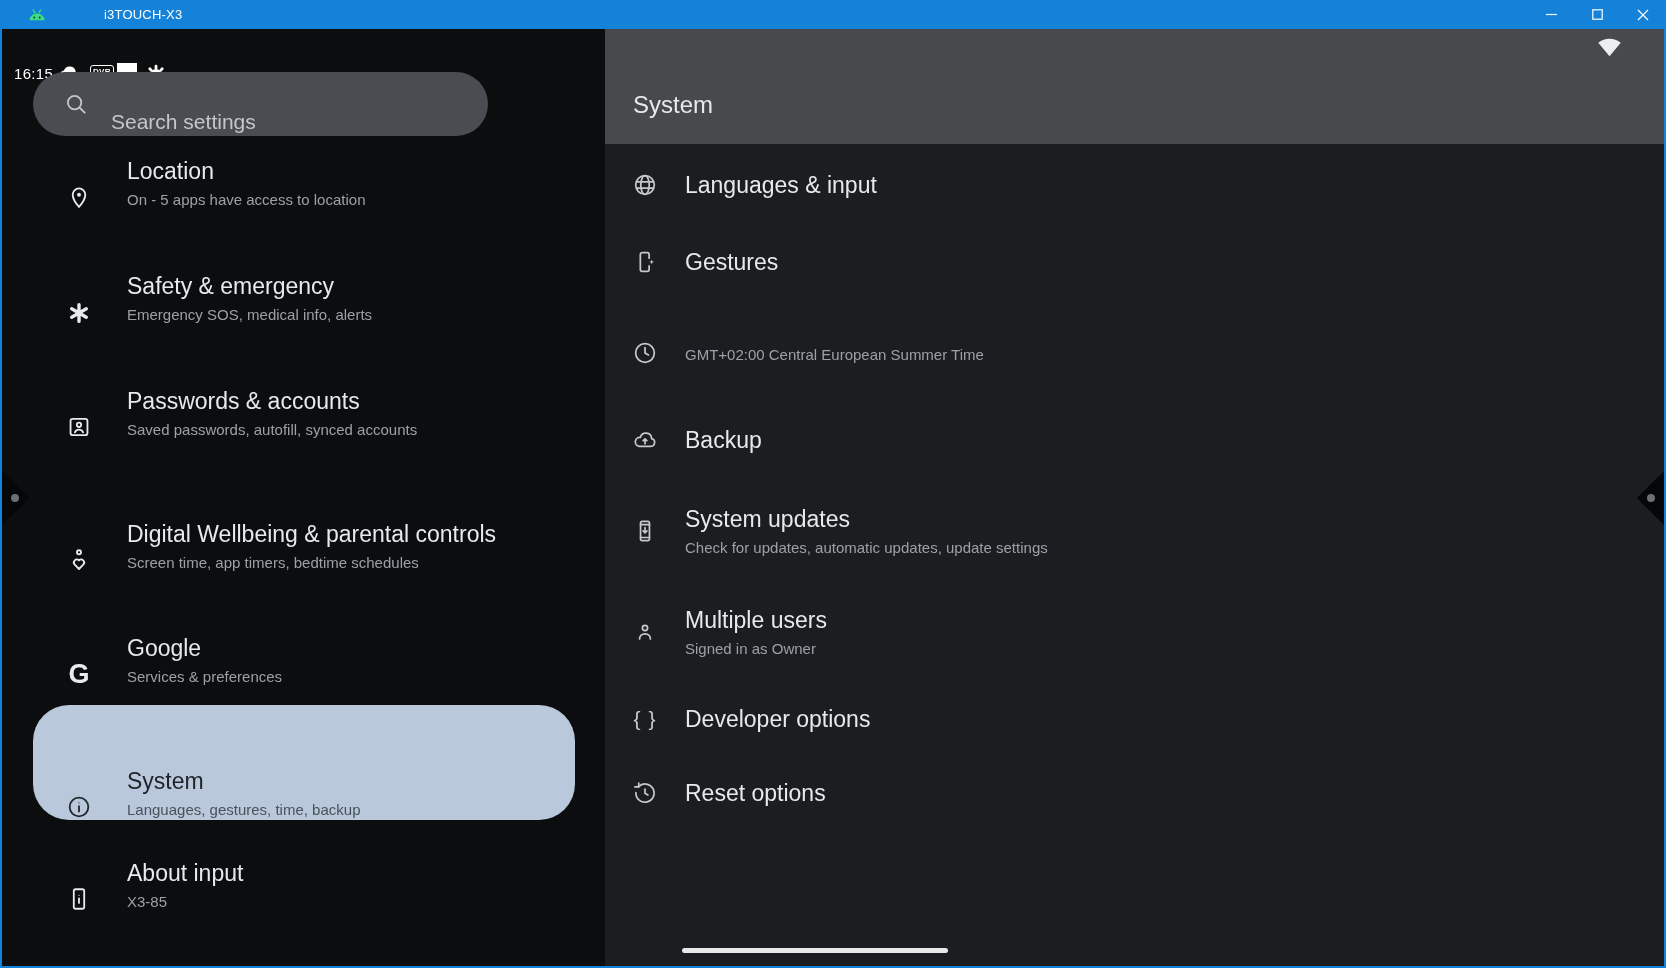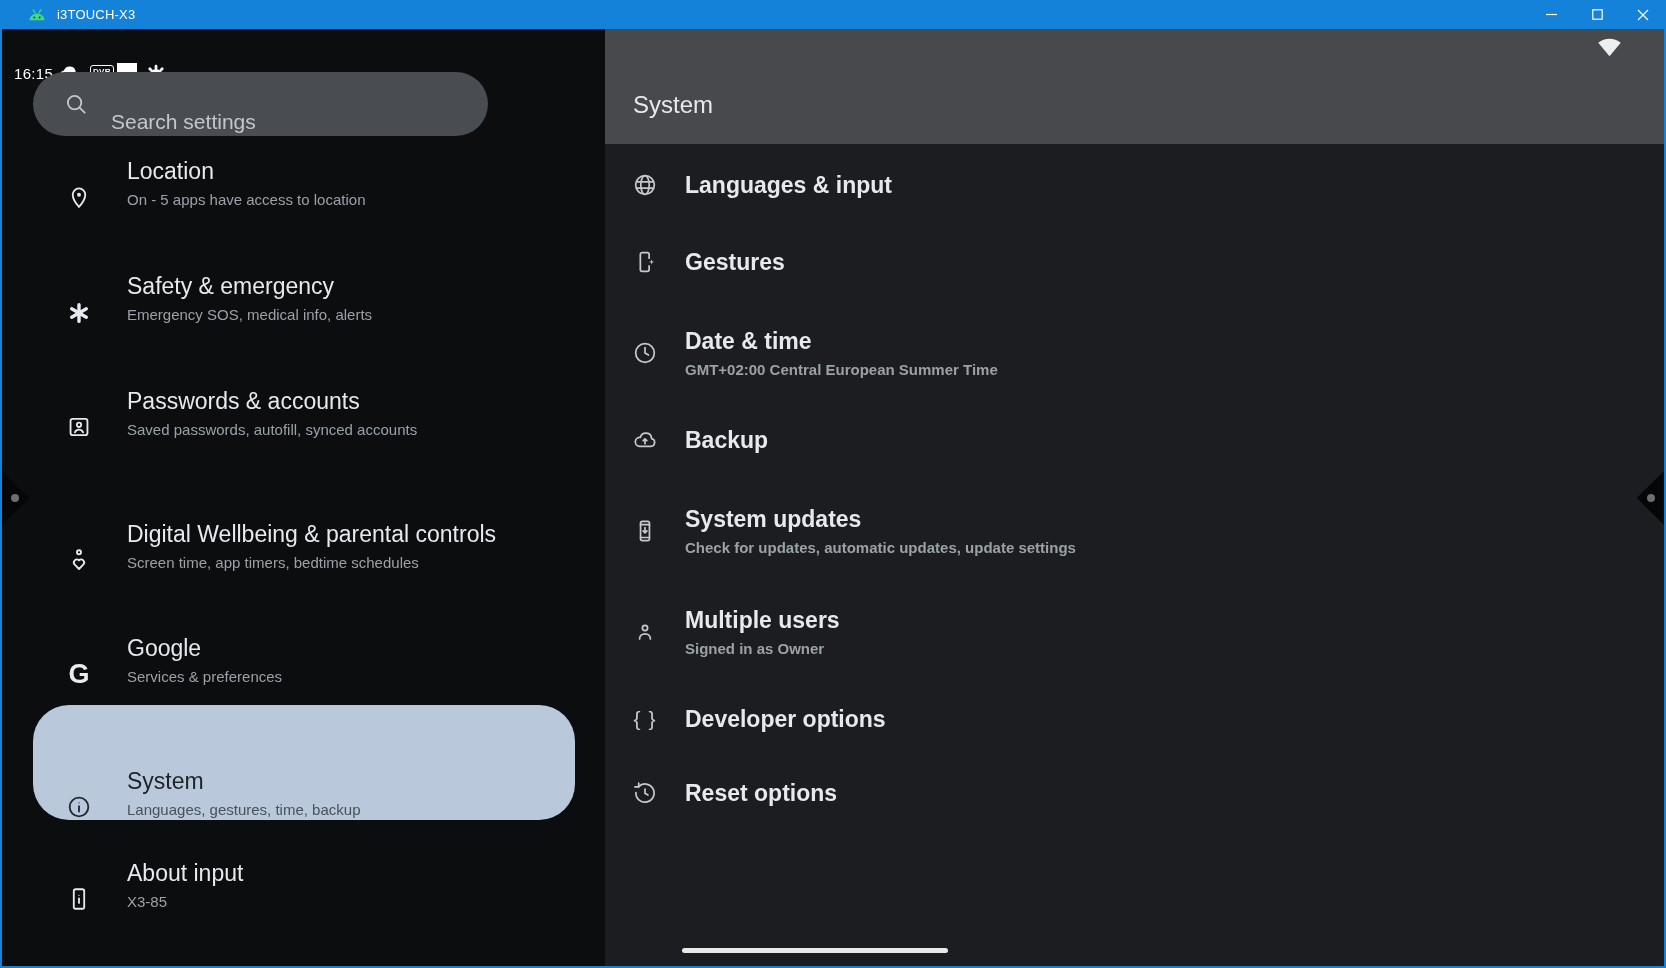--- a/index.html
+++ b/index.html
@@ -2,21 +2,21 @@
 <html><head>
 <meta charset="utf-8">
 <style>
   html,body{margin:0;padding:0;}
   body{
     width:1666px;height:968px;position:relative;overflow:hidden;
     background:#1b1d20;font-family:"Liberation Sans",sans-serif;
     -webkit-font-smoothing:antialiased;
   }
   
-  .titlebar{position:absolute;left:0;top:0;width:1666px;height:29px;background:#1482d9;display:flex;align-items:center;}
+  .titlebar{position:absolute;left:0;top:0;width:1666px;height:29px;background:#1482d9;display:flex;align-items:center;gap:47px;}
   .titlebar .app-icon{margin-left:27px;display:flex;}
   .titlebar .app-title{color:#ffffff;font-size:13px;margin-left:10px;letter-spacing:.2px;}
   .win-controls{position:absolute;right:0;top:0;height:29px;display:flex;}
   .winbtn{width:46px;height:29px;display:flex;align-items:center;justify-content:center;color:#fff;}
   
   .left-pane{position:absolute;left:0;top:29px;width:605px;height:937px;background:#0c0d0f;}
   .right-pane{position:absolute;left:605px;top:29px;width:1061px;height:937px;background:#1b1d20;}
   .right-header{position:absolute;left:0;top:0;width:100%;height:115px;background:#47494c;}
   .right-header .hdr-title{position:absolute;left:28px;top:62px;font-size:24px;color:#e7e9ec;}
   .wifi{position:absolute;right:43px;top:4px;color:#eceeef;}
@@ -40,21 +40,21 @@
   .row-sub{font-size:15px;line-height:21px;color:#9ba1a7;margin-top:3px;}
   .left-row.selected::before{content:"";position:absolute;left:33px;right:30px;top:0;bottom:0;
     background:#b9c8da;border-radius:36px;}
   .left-row.selected .icon{color:#22282d;z-index:2;}
   .left-row.selected .row-title{color:#1e2328;}
   .left-row.selected .row-sub{color:#49525a;}
   .g-glyph{font-size:27px;font-weight:bold;color:#e9ebee;line-height:26px;}
   
   .right-row{position:absolute;left:0;width:100%;display:flex;align-items:center;}
   .right-row .icon{position:absolute;left:27px;width:26px;display:flex;justify-content:center;color:#c6c9cc;}
-  .right-row .txt{margin-left:80px;font-weight:bold;}
+  .right-row .txt{margin-left:80px;}
   .braces-glyph{font-size:21px;color:#c6c9cc;letter-spacing:1px;}
   
   .nav-handle{position:absolute;left:682px;top:948px;width:266px;height:5px;border-radius:3px;background:#e7e9e9;z-index:30;}
   .edge-handle{position:absolute;width:44px;height:44px;background:#050607;transform:rotate(45deg);z-index:40;}
   .edge-dot{position:absolute;width:8px;height:8px;border-radius:50%;background:#6b6f73;z-index:41;}
   .b-left{position:absolute;left:0;top:29px;width:2px;height:939px;background:#1482d9;z-index:50;}
   .b-right{position:absolute;left:1664px;top:29px;width:2px;height:939px;background:#1482d9;z-index:50;}
   .b-bottom{position:absolute;left:0;top:966px;width:1666px;height:2px;background:#1482d9;z-index:50;}
   svg{display:block;}
 </style>
@@ -255,21 +255,20 @@
   </div>
 
   <div class="right-row" style="top:284px;height:80px;">
     <span class="icon">
       <svg width="26" height="26" viewBox="0 0 24 24" fill="none" stroke="currentColor" stroke-width="1.6" stroke-linecap="round">
         <circle cx="12" cy="12" r="8.6"></circle>
           <path d="M12 7v5l3.2 1.9"></path>
       </svg>
     </span>
     <div class="txt">
-      <div class="row-title">Date &amp; time</div>
       <div class="row-sub">GMT+02:00 Central European Summer Time</div>
     </div>
   </div>
 
   <div class="right-row" style="top:376px;height:70px;">
     <span class="icon">
       <svg width="26" height="26" viewBox="0 0 24 24" fill="none" stroke="currentColor" stroke-width="1.6" stroke-linecap="round" stroke-linejoin="round">
         <path d="M6.7 17.8h10.8a3.6 3.6 0 0 0 .6-7.1 5.3 5.3 0 0 0-10.4-1.1 4.05 4.05 0 0 0-1 8.2z"></path>
         <path d="M12 15.4v-4.4M10.3 12.6L12 10.9l1.7 1.7"></path>
       </svg>

